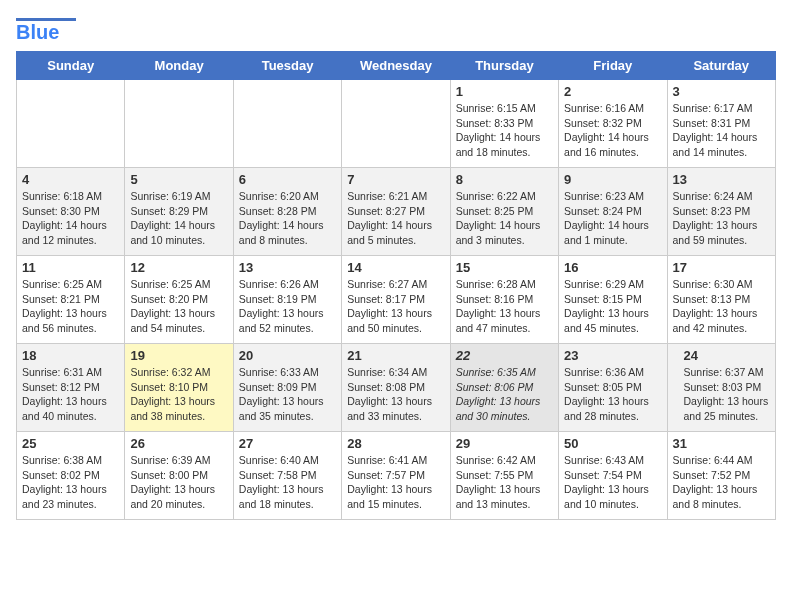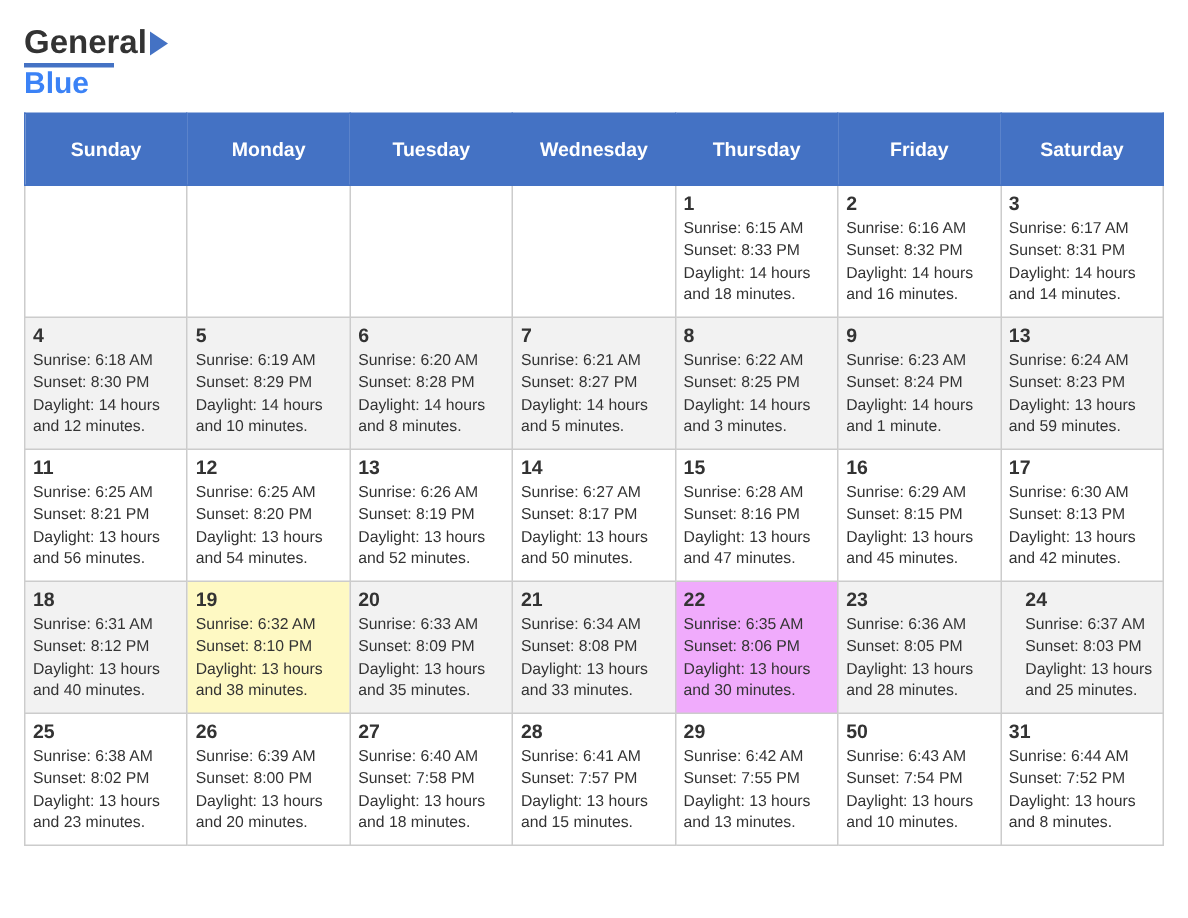--- a/index.html
+++ b/index.html
@@ -44,21 +44,21 @@
     .title-block h2 { font-size: 16px; color: #333; font-weight: normal; }
     table {
       width: 100%;
       border-collapse: collapse;
       table-layout: fixed;
     }
     thead tr th {
       background: #4472c4;
       color: #fff;
       text-align: center;
-      padding: 16px 4px;
+      padding: 6px 4px;
       font-size: 13px;
       font-weight: bold;
       border: 1px solid #4472c4;
     }
     tbody tr td {
       border: 1px solid #ccc;
       vertical-align: top;
       padding: 4px 5px;
       font-size: 11px;
       color: #333;
@@ -77,25 +77,20 @@
       line-height: 1.4;
       color: #333;
     }
     .empty { background: #fff !important; }
   </style>
 </head>
 <body>
 
 <div class="header">
   <div class="logo">
-    <div class="logo-top">
-      <span class="logo-text">
-        <span>General</span><span class="logo-arrow"></span>
-      </span>
-    </div>
     <div class="logo-line"></div>
     <span class="logo-text blue" style="color:#3b82f6;font-size:20px;">Blue</span>
   </div>
   <div class="title-block">
     <h1></h1>
     <h2></h2>
   </div>
 </div>
 
 <table>
@@ -199,21 +194,21 @@
           <div class="day-info">Sunrise: 6:32 AM<br>Sunset: 8:10 PM<br>Daylight: 13 hours<br>and 38 minutes.</div>
         </td>
         <td style="background: rgb(242, 242, 242);">
           <span class="day-num">20</span>
           <div class="day-info">Sunrise: 6:33 AM<br>Sunset: 8:09 PM<br>Daylight: 13 hours<br>and 35 minutes.</div>
         </td>
         <td style="background: rgb(242, 242, 242);">
           <span class="day-num">21</span>
           <div class="day-info">Sunrise: 6:34 AM<br>Sunset: 8:08 PM<br>Daylight: 13 hours<br>and 33 minutes.</div>
         </td>
-        <td style="background: #f0abfc;">
+        <td style="background: #e5e5e5; font-style: italic;">
           <span class="day-num">22</span>
           <div class="day-info">Sunrise: 6:35 AM<br>Sunset: 8:06 PM<br>Daylight: 13 hours<br>and 30 minutes.</div>
         </td>
         <td style="background: rgb(242, 242, 242); margin-top: 40px;">
           <span class="day-num">23</span>
           <div class="day-info">Sunrise: 6:36 AM<br>Sunset: 8:05 PM<br>Daylight: 13 hours<br>and 28 minutes.</div>
         </td>
         <td style="background: rgb(242, 242, 242); padding-left: 16px;">
           <span class="day-num">24</span>
           <div class="day-info">Sunrise: 6:37 AM<br>Sunset: 8:03 PM<br>Daylight: 13 hours<br>and 25 minutes.</div>

